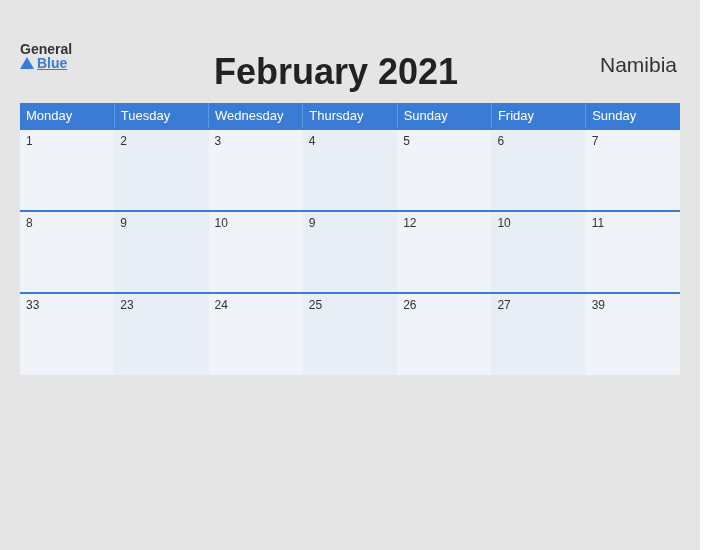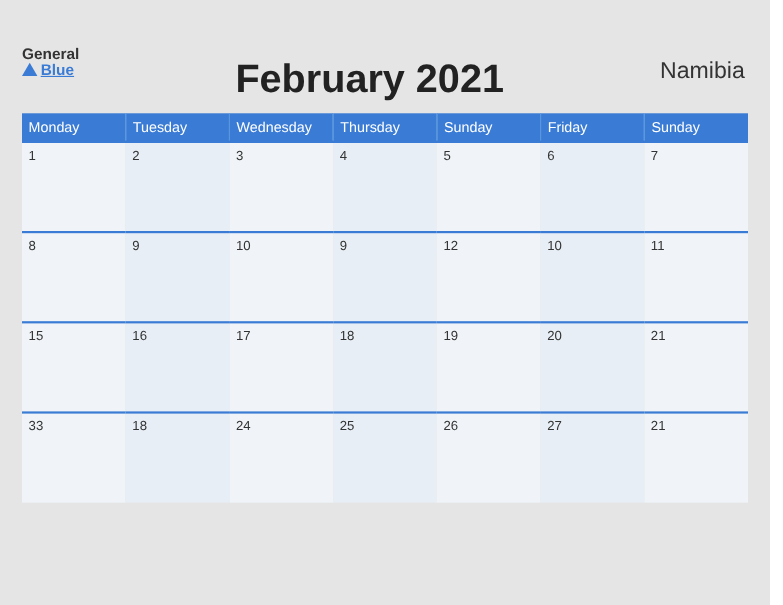--- a/index.html
+++ b/index.html
@@ -149,32 +149,23 @@
         <tr>
           <td><span class="day-num">8</span></td>
           <td><span class="day-num">9</span></td>
           <td><span class="day-num">10</span></td>
           <td><span class="day-num">9</span></td>
           <td><span class="day-num">12</span></td>
           <td><span class="day-num">10</span></td>
           <td><span class="day-num">11</span></td>
         </tr>
         <tr>
-          <td><span class="day-num">15</span></td>
-          <td><span class="day-num">16</span></td>
-          <td><span class="day-num">17</span></td>
-          <td><span class="day-num">18</span></td>
-          <td><span class="day-num">19</span></td>
-          <td><span class="day-num">20</span></td>
-          <td><span class="day-num">21</span></td>
-        </tr>
-        <tr>
           <td><span class="day-num">33</span></td>
-          <td><span class="day-num">18</span></td>
+          <td><span class="day-num">23</span></td>
           <td><span class="day-num">24</span></td>
           <td><span class="day-num">25</span></td>
           <td><span class="day-num">26</span></td>
           <td><span class="day-num">27</span></td>
-          <td><span class="day-num">21</span></td>
+          <td><span class="day-num">39</span></td>
         </tr>
       </tbody>
   </table>
 </div>
 
 </body></html>

